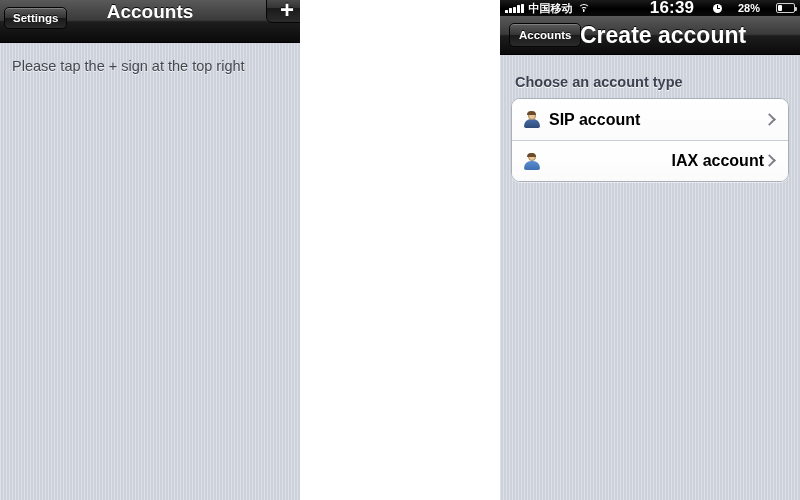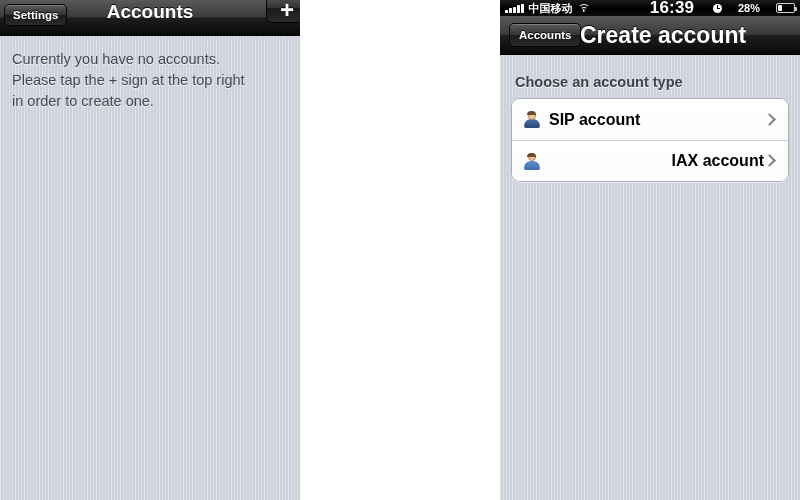--- a/index.html
+++ b/index.html
@@ -67,21 +67,21 @@
   .battery .cap { position: absolute; right: -3px; top: 2.5px;
                   width: 2px; height: 4px; background: #cfcfcf; border-radius: 0 1px 1px 0; }
 
   
   .navbar {
     position: relative; width: 100%;
     background: linear-gradient(to bottom, #595959 0%, #3a3a3a 48%, #1d1d1d 52%, #0a0a0a 100%);
     border-bottom: 1px solid #000;
     display: flex; align-items: center;
   }
-  .navbar-left  { height: 36px; }          
+  .navbar-left  { height: 43px; }          
   .navbar-right { height: 39px; }
   .nav-title {
     position: absolute; left: 0; right: 0; text-align: center;
     color: #fff; font-weight: bold;
     text-shadow: 0 -1px 0 rgba(0,0,0,.9);
   }
   .navbar-left  .nav-title { font-size: 19px; top: 1px; }
   .navbar-right .nav-title { font-size: 23px; left: 80px; right: auto; text-align: left; }
 
   .backbtn {
@@ -179,23 +179,21 @@
       <div class="backbtn backbtn-left">
         <span>Settings</span>
       </div>
       <div class="nav-title">Accounts</div>
       <div class="plusbtn">
         <span>+</span>
       </div>
     </div>
 
     <div class="emptystate">
-      <div>Currently you have no accounts.</div>
       <div>Please tap the + sign at the top right</div>
-      <div>in order to create one.</div>
     </div>
   </div>
 
   <div class="panel panel-right">
 
     <div class="statusbar">
       <div class="sb-left">
         <span class="signal">
           <i></i>
             <i></i>

